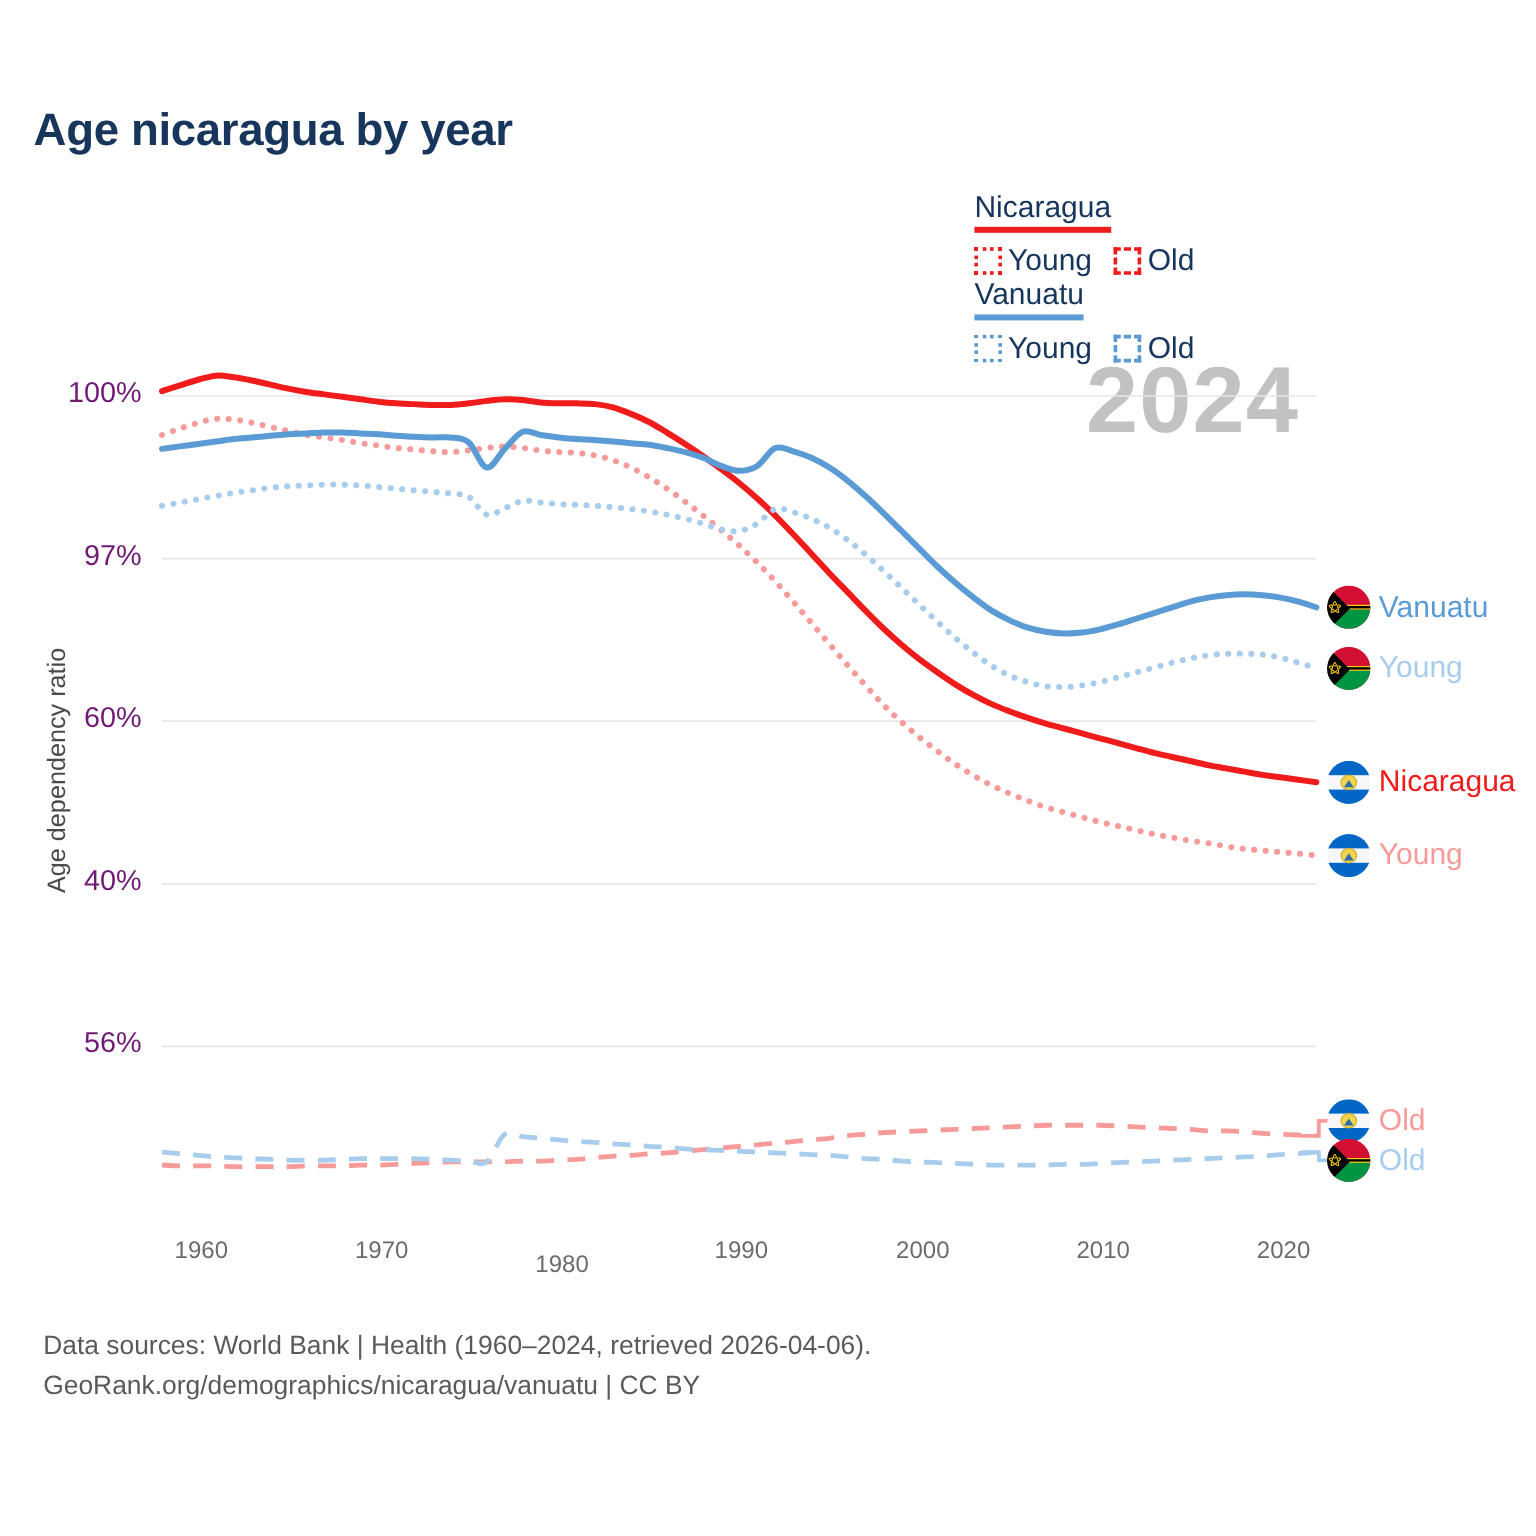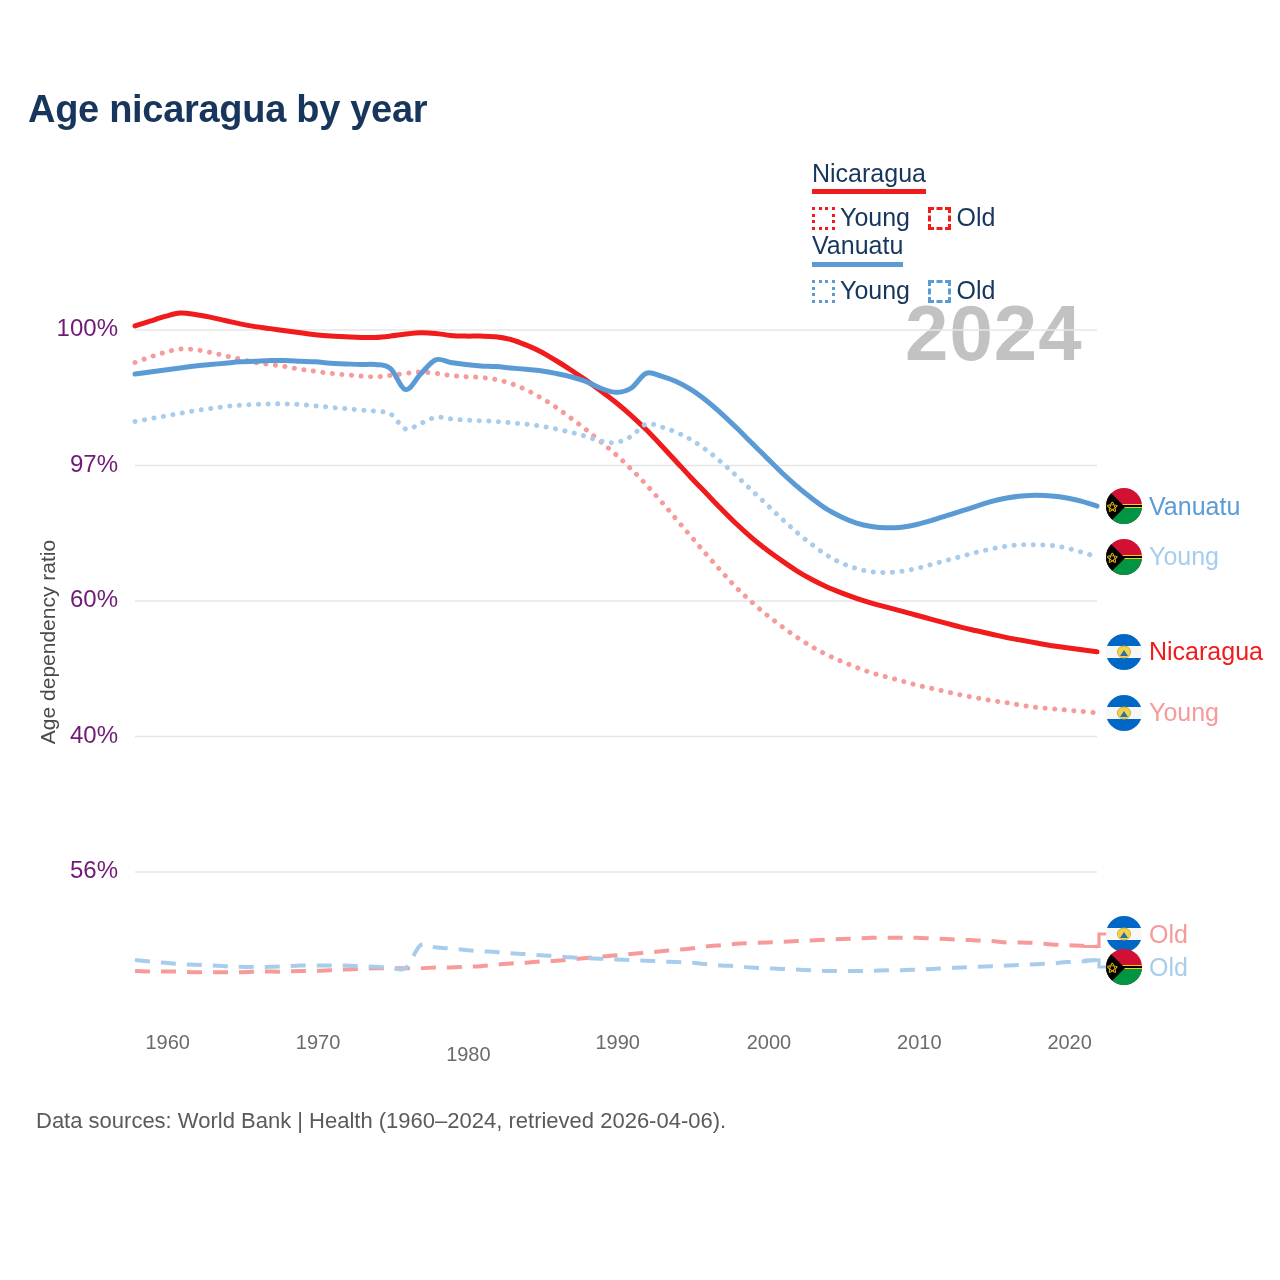--- a/index.html
+++ b/index.html
@@ -276,13 +276,14 @@
           <div style="position:absolute;left:-2px;top:-2px;width:0;height:0;border-left:21px solid #000;border-top:21px solid transparent;border-bottom:21px solid transparent;"></div>
           <div style="position:absolute;left:1px;top:50%;transform:translateY(-50%);font-size:11px;color:#fdce12;font-weight:bold;">⚝</div>
         </div>
       </div>
       <span class="end-text" style="color: rgb(168, 205, 236);">Old</span>
     </div>
   </div>
 
 <div id="footer">
   <div>Data sources: World Bank | Health (1960–2024, retrieved 2026-04-06).</div>
+  <div>GeoRank.org/demographics/nicaragua/vanuatu | CC BY</div>
 </div>
 
 </body></html>

